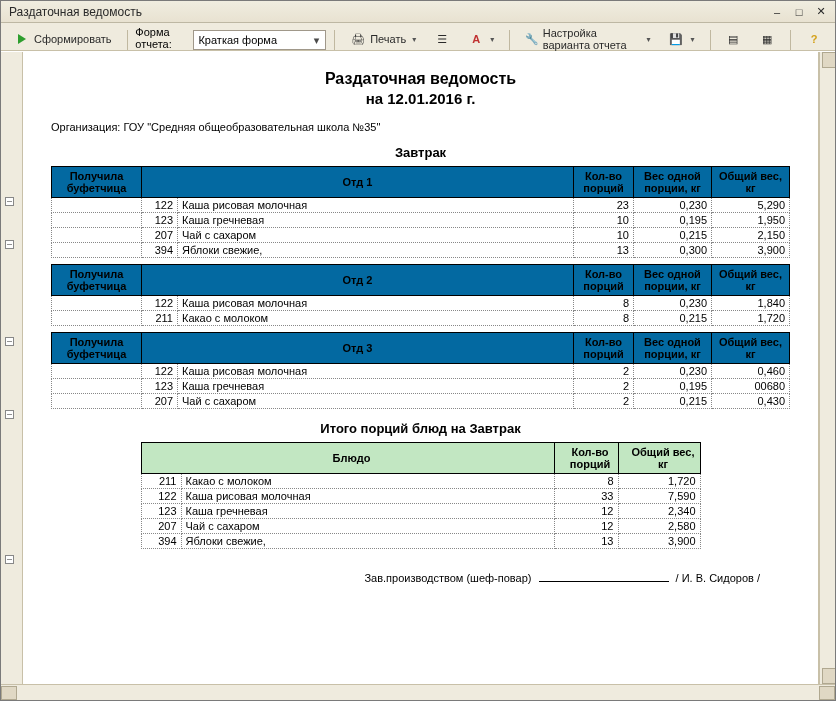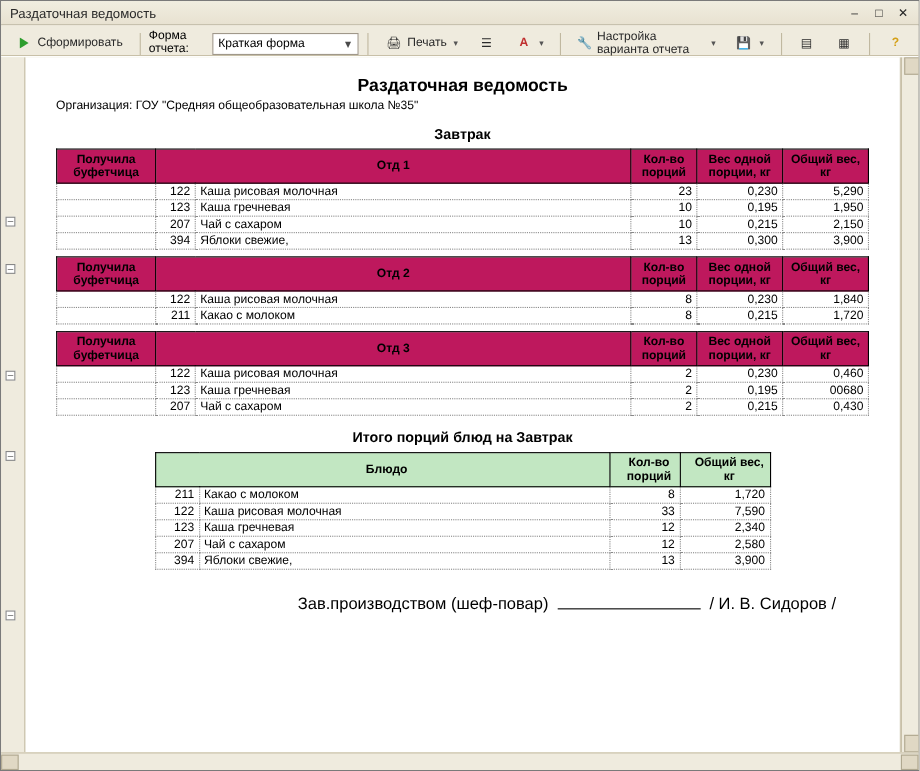--- a/index.html
+++ b/index.html
@@ -104,32 +104,32 @@
   h2.rep-sub { text-align: center; font-size: 15px; margin: 2px 0 14px 0; font-weight: bold; }
   .meta { font-size: 11px; margin: 2px 0; }
   .sect-title { text-align: center; font-weight: bold; font-size: 13px; margin: 12px 0 6px; }
   table.rep {
     border-collapse: collapse; width: 100%;
     font-size: 11px; margin-bottom: 6px;
   }
   table.rep th {
     border: 1px solid #000; padding: 3px 4px;
     font-weight: bold; text-align: center;
-    background: #be185d;
+    background: #0369a1;
   }
   table.rep td {
     border-top: 1px dotted #888;
     border-bottom: 1px dotted #888;
     border-left: 1px dotted #888;
     border-right: 1px dotted #888;
     padding: 1px 4px;
   }
   table.rep td.num { text-align: right; }
   table.totals th { background: #c2e7c2; padding-left: 12px; }
-  .sign { text-align: right; margin: 3px 30px 0 0; font-size: 15px; }
+  .sign { text-align: right; margin: 3px 30px 0 0; font-size: 11px; }
   .sign .line { display: inline-block; width: 130px; border-bottom: 1px solid #000; margin: 0 4px; vertical-align: baseline; }
 </style>
 </head>
 <body>
 
 <div class="window">
 
   <div class="titlebar">
     <span class="title">Раздаточная ведомость</span>
     <span class="winbtn">–</span>
@@ -192,20 +192,21 @@
     <div class="gutter">
       <div class="fold" style="top:145px;">–</div>
       <div class="fold" style="top:188px;">–</div>
       <div class="fold" style="top:285px;">–</div>
       <div class="fold" style="top:358px;">–</div>
       <div class="fold" style="top:503px;">–</div>
     </div>
 
     <div class="report-scroll">
       <h1 class="rep-title">Раздаточная ведомость</h1>
+      <h2 class="rep-sub">на 12.01.2016 г.</h2>
       <div class="meta">
         <span>Организация:</span>
         <span>ГОУ "Средняя общеобразовательная школа №35"</span>
       </div>
 
       <div class="sect-title">Завтрак</div>
 
       <table class="rep">
         <colgroup>
             <col style="width:90px">

